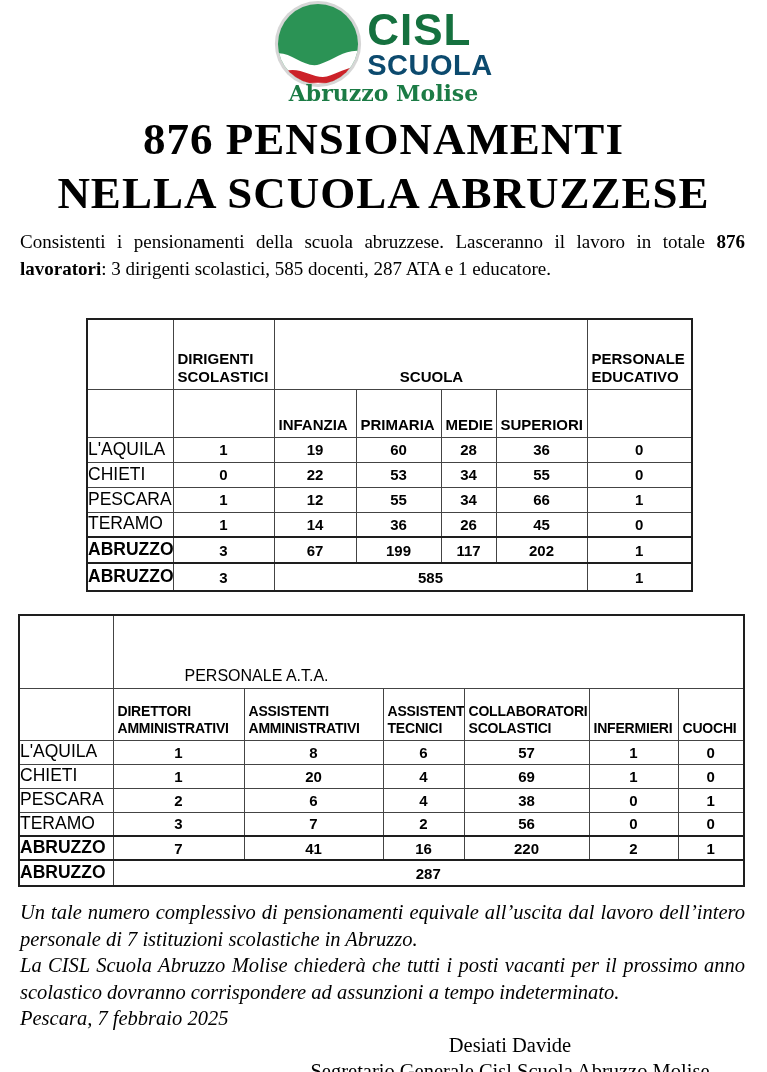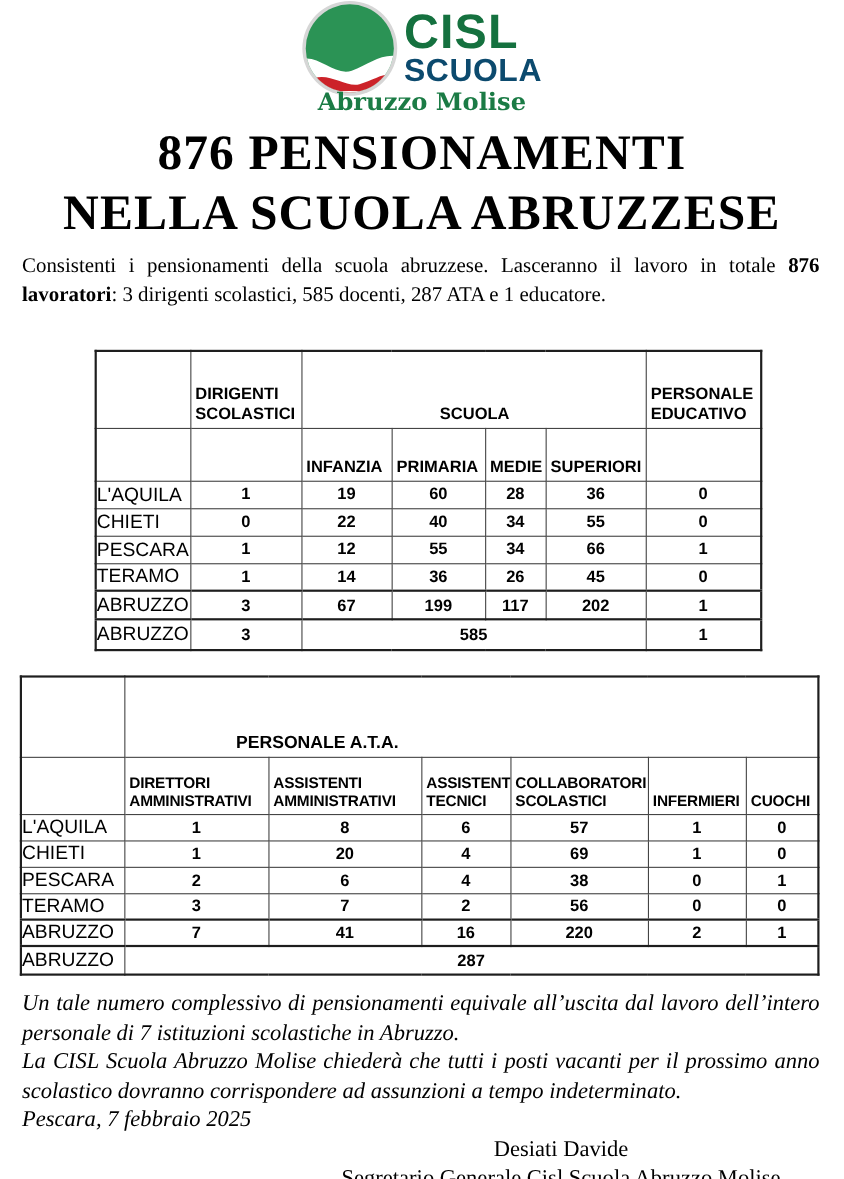--- a/index.html
+++ b/index.html
@@ -36,24 +36,24 @@
           font-family:"Liberation Sans", sans-serif; }
   td { border:1px solid #444444; padding:0; overflow:hidden; }
   table.t1 { width:605px; margin:36px 0 0 86px; border:2px solid #1e1e1e; }
   table.t2 { width:725px; margin:22px 0 0 18px; border:2px solid #1e1e1e; }
   tr.sep td { border-top:2px solid #1e1e1e; }
 
   .hc   { font-weight:bold; vertical-align:bottom; text-align:left;
           padding:2px 2px 3px 4px; font-size:15px; line-height:1.2; }
   .t2 .hc { font-size:14px; letter-spacing:-0.2px;margin-left:48px; }
   .hc.center { text-align:center; }
-  .ata-group { font-weight:bold; vertical-align:bottom; font-size:16px;
-               padding:0 0 3px 101px; }
+  .ata-group { font-weight:normal; vertical-align:bottom; font-size:16px;
+               padding:0 0 3px 71px; }
   .prov { font-size:17.5px; vertical-align:middle; padding:0 0 1px 0; white-space:nowrap; }
-  .prov.bold { font-weight:normal; }
+  .prov.bold { font-weight:bold; }
   .num  { font-weight:bold; font-size:15px; text-align:center; vertical-align:middle; }
 
   .t1 tr.r-h1 { height:70px; } .t1 tr.r-h2 { height:48px; }
   .t1 tr.r-d  { height:25px; } .t1 tr.r-t  { height:26px; } .t1 tr.r-g { height:28px; }
   .t2 tr.r-h1 { height:73px; } .t2 tr.r-h2 { height:52px; }
   .t2 tr.r-d  { height:24px; } .t2 tr.r-t  { height:24px; } .t2 tr.r-g { height:26px; }
 
   
   .closing { margin-top:12px; }
   .closing p { font-size:20.5px; line-height:26.5px; text-align:justify;
@@ -130,21 +130,21 @@
         <td class="num">19</td>
         <td class="num">60</td>
         <td class="num">28</td>
         <td class="num">36</td>
         <td class="num">0</td>
       </tr>
       <tr class="r-d">
         <td class="prov">CHIETI</td>
         <td class="num">0</td>
         <td class="num">22</td>
-        <td class="num">40</td>
+        <td class="num">53</td>
         <td class="num">34</td>
         <td class="num">55</td>
         <td class="num">0</td>
       </tr>
       <tr class="r-d">
         <td class="prov">PESCARA</td>
         <td class="num">1</td>
         <td class="num">12</td>
         <td class="num">55</td>
         <td class="num">34</td>

